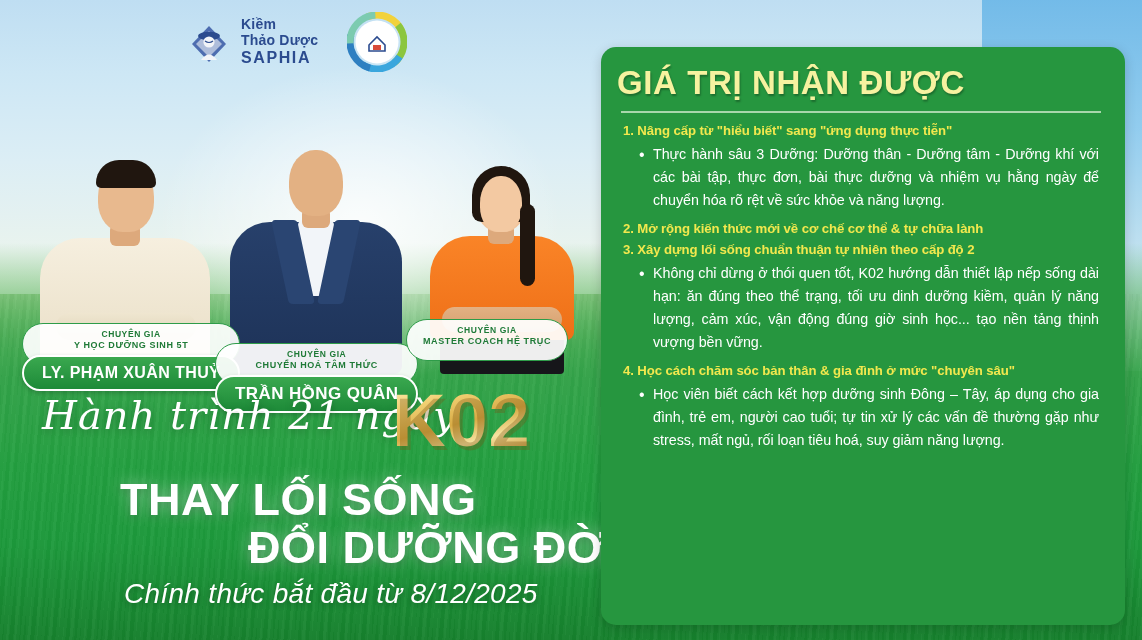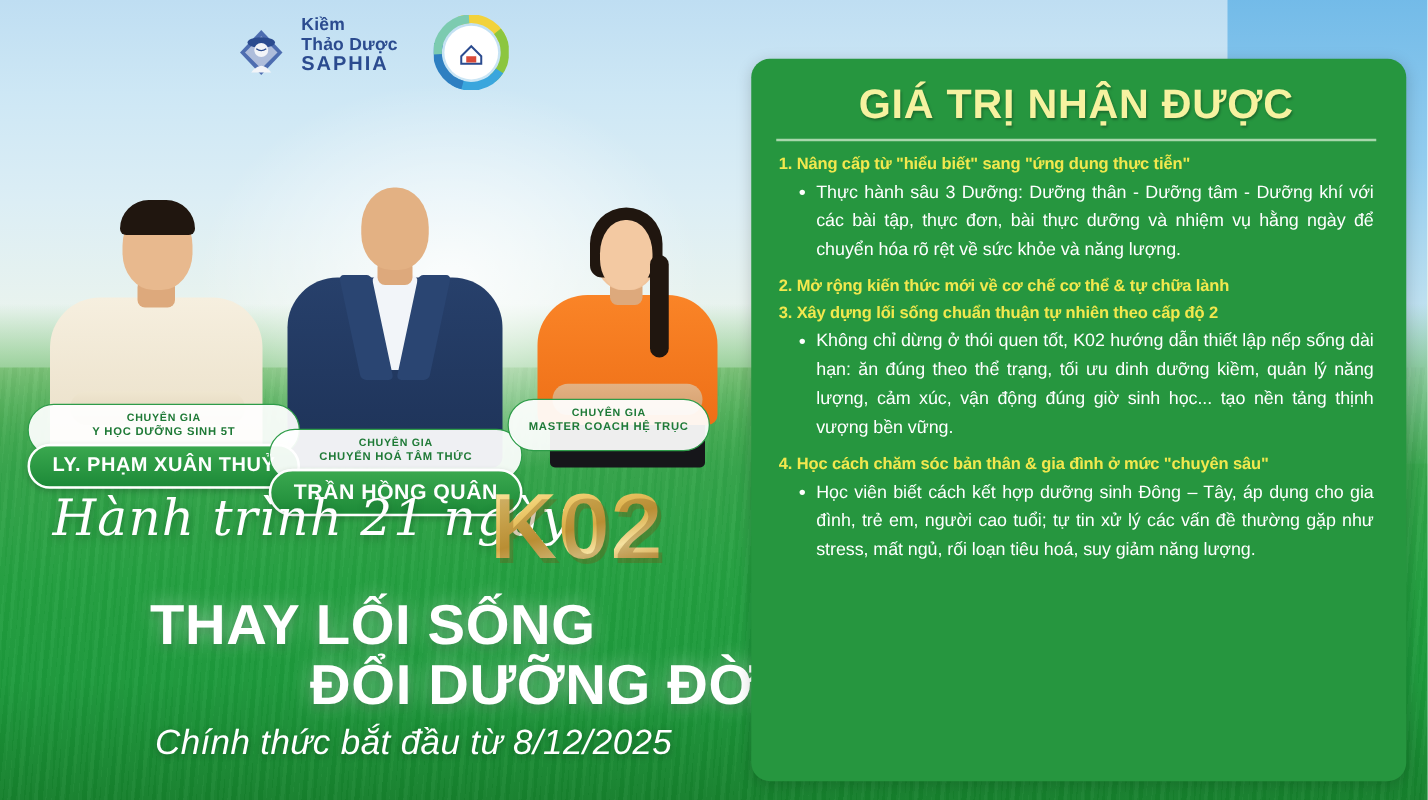--- a/index.html
+++ b/index.html
@@ -37,21 +37,21 @@
       repeating-linear-gradient(96deg, rgba(255,255,255,.05) 0 3px, rgba(0,0,0,.03) 3px 7px),
       repeating-linear-gradient(-88deg, rgba(255,255,255,.04) 0 5px, rgba(0,0,0,.02) 5px 11px);
     opacity:.5;
   }
   .glow {
     position:absolute; left:150px; top:60px; width:420px; height:330px;
     background:radial-gradient(ellipse at center, rgba(255,255,255,.85) 0%, rgba(255,255,255,0) 68%);
   }
 
   
-  .logo-row { position:absolute; left:186px; top:12px; display:flex; gap:9px; z-index:6; }
+  .logo-row { position:absolute; left:186px; top:12px; display:flex; align-items:center; gap:9px; z-index:6; }
   .logo-mark { width:46px; height:56px; position:relative; }
   .logo-text { line-height:1.12; color:#2b4b8f; }
   .logo-text .l1 { font-size:14px; font-weight:600; letter-spacing:.2px; }
   .logo-text .l2 { font-size:14px; font-weight:600; letter-spacing:.2px; }
   .logo-text .l3 { font-size:16px; font-weight:700; letter-spacing:1.6px; }
   .badge { width:60px; height:60px; margin-left:20px; position:relative; }
 
   
   .people { position:absolute; left:0; top:74px; width:600px; height:300px; z-index:3; }
   .person { position:absolute; bottom:0; }
@@ -117,21 +117,21 @@
   }
 
   
   .panel {
     position:absolute; left:601px; top:47px; width:524px; height:578px;
     background:#26963f; border-radius:15px; z-index:10;
     box-shadow:0 3px 12px rgba(0,0,0,.18);
     padding:10px 20px 8px 16px;
   }
   .panel h1 {
-    text-align:center; color:#f6f2a0;
+    text-align:left; color:#f6f2a0;
     font-size:33px; font-weight:800; letter-spacing:.6px;
     padding:7px 0 9px;
     text-shadow:1px 2px 2px rgba(0,0,0,.28);
   }
   .rule { height:2px; background:#bfe3bf; opacity:.85; margin:0 4px 9px; }
   .sec { margin-bottom:1px; }
   .sec h2 {
     color:#f2e84e; font-size:13.2px; font-weight:800;
     letter-spacing:-.1px; margin:0 0 4px 6px; line-height:1.3;
   }

